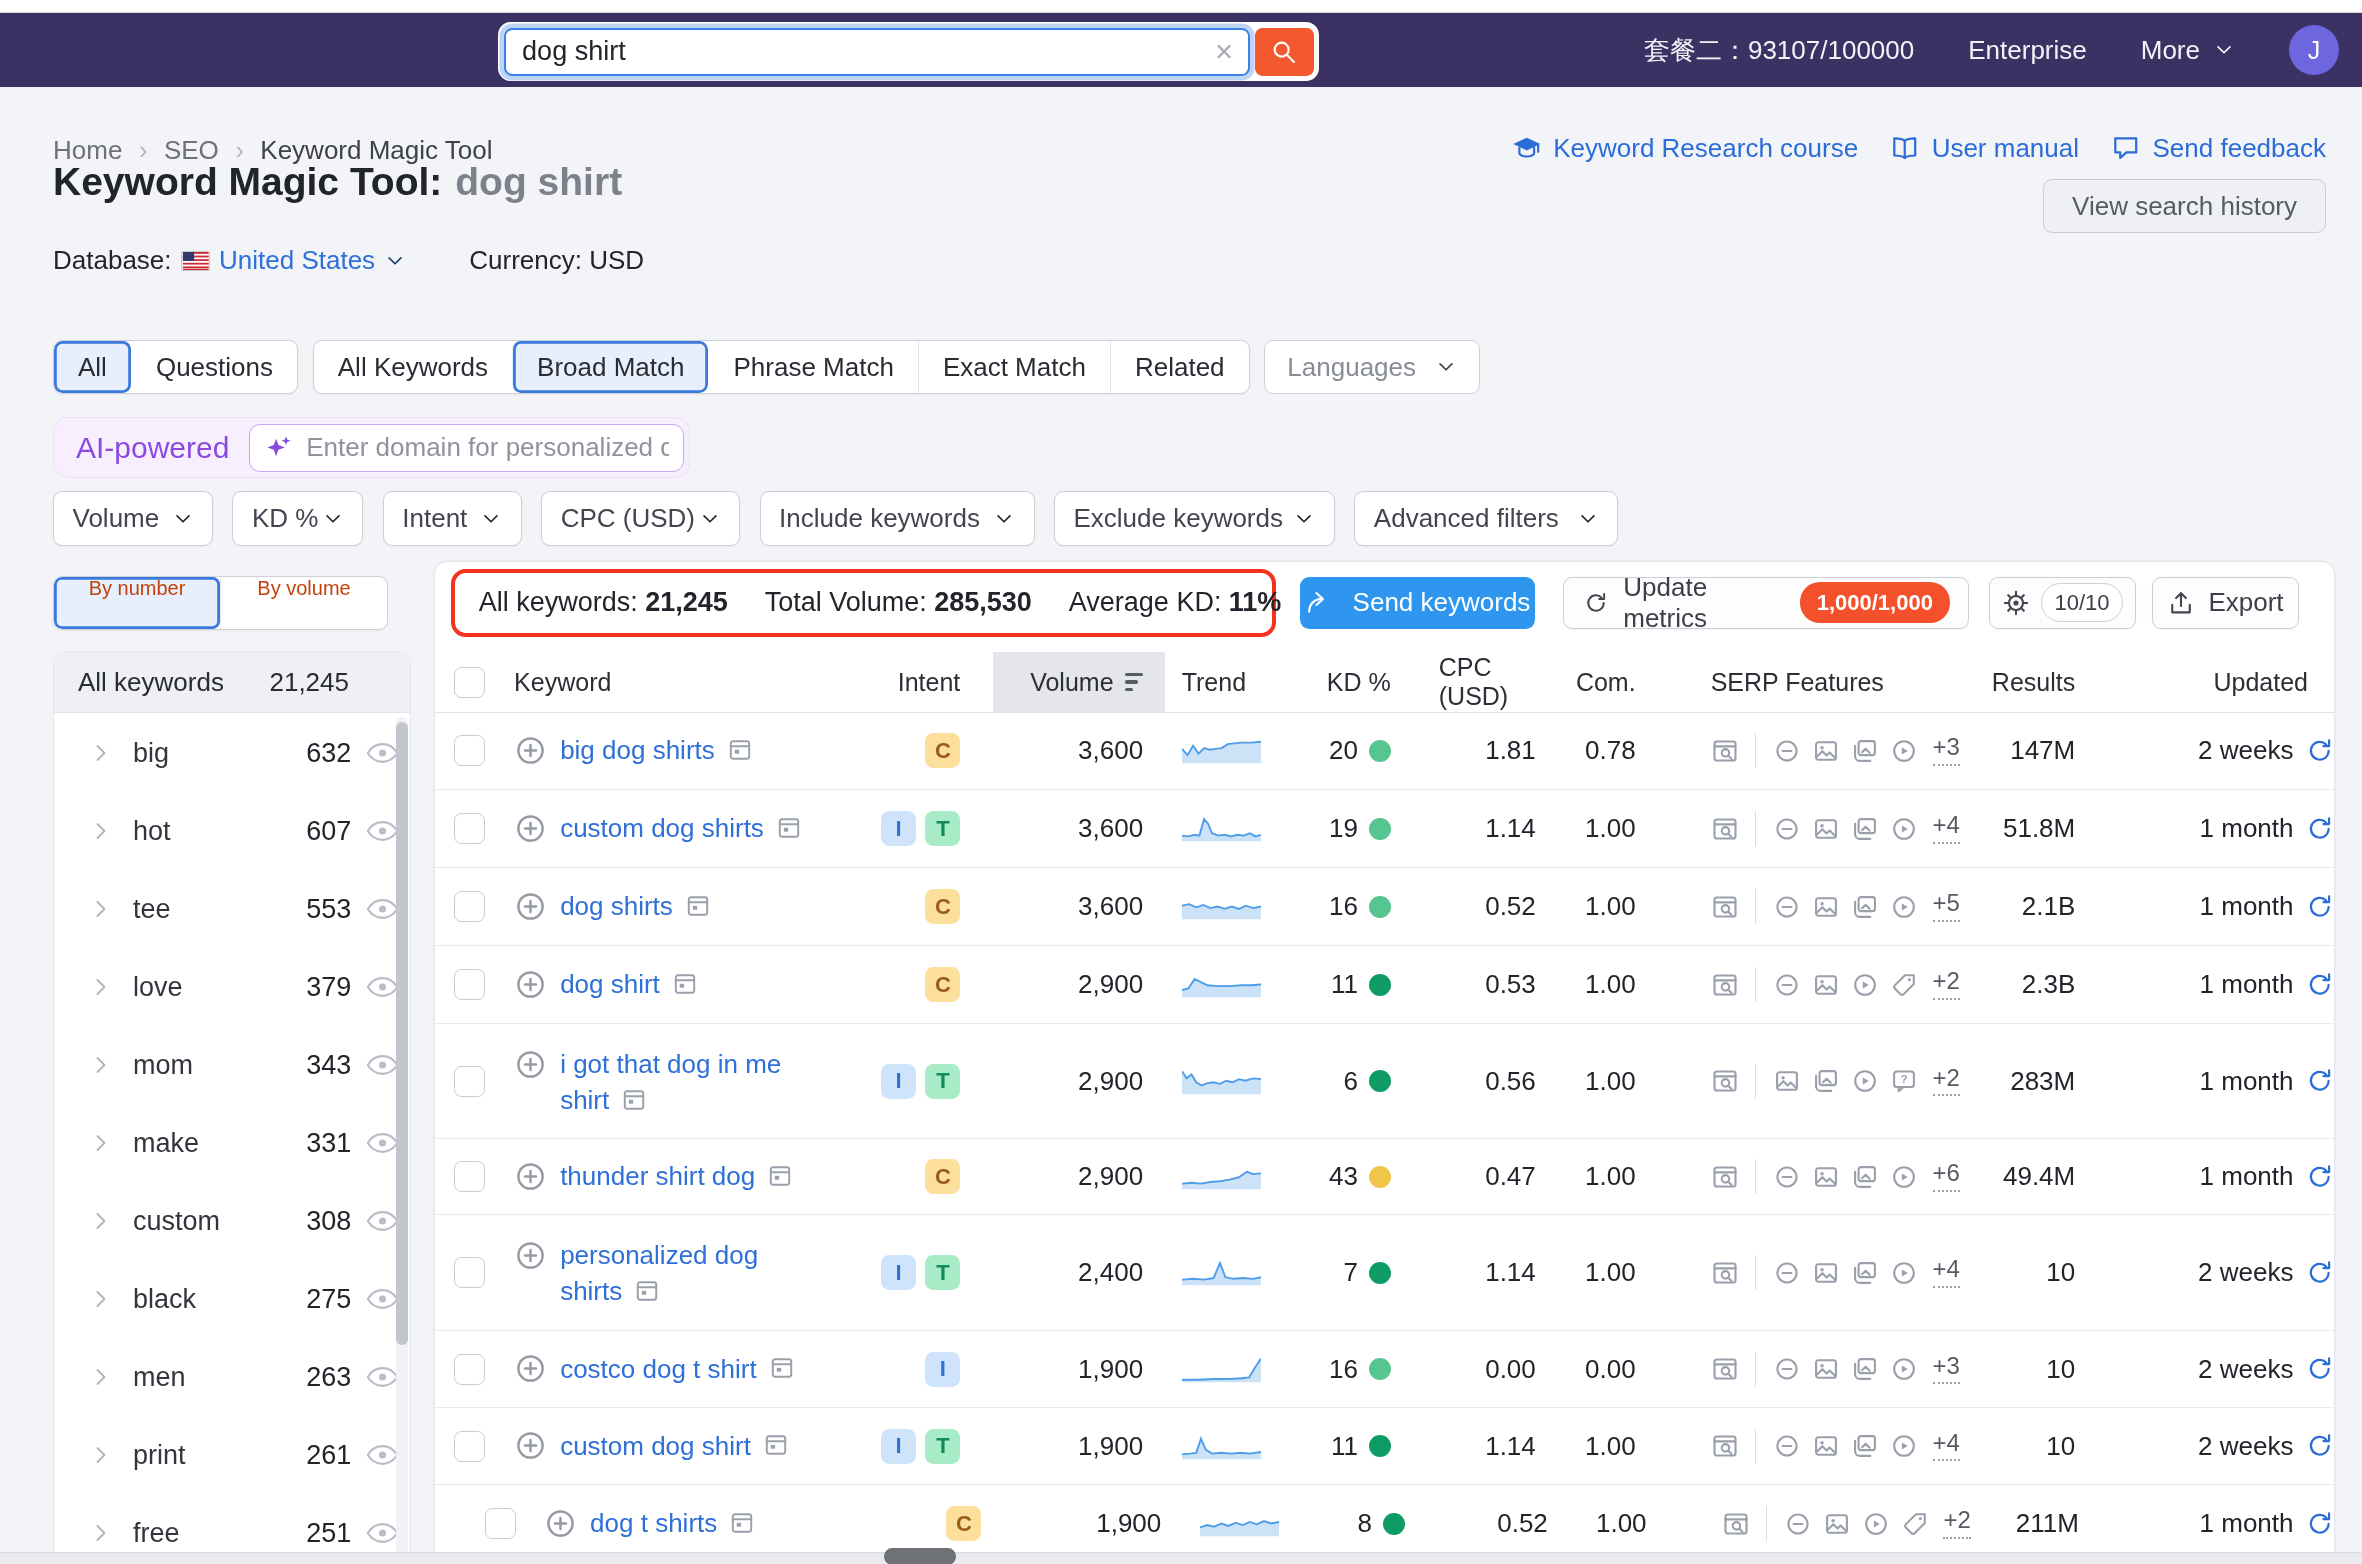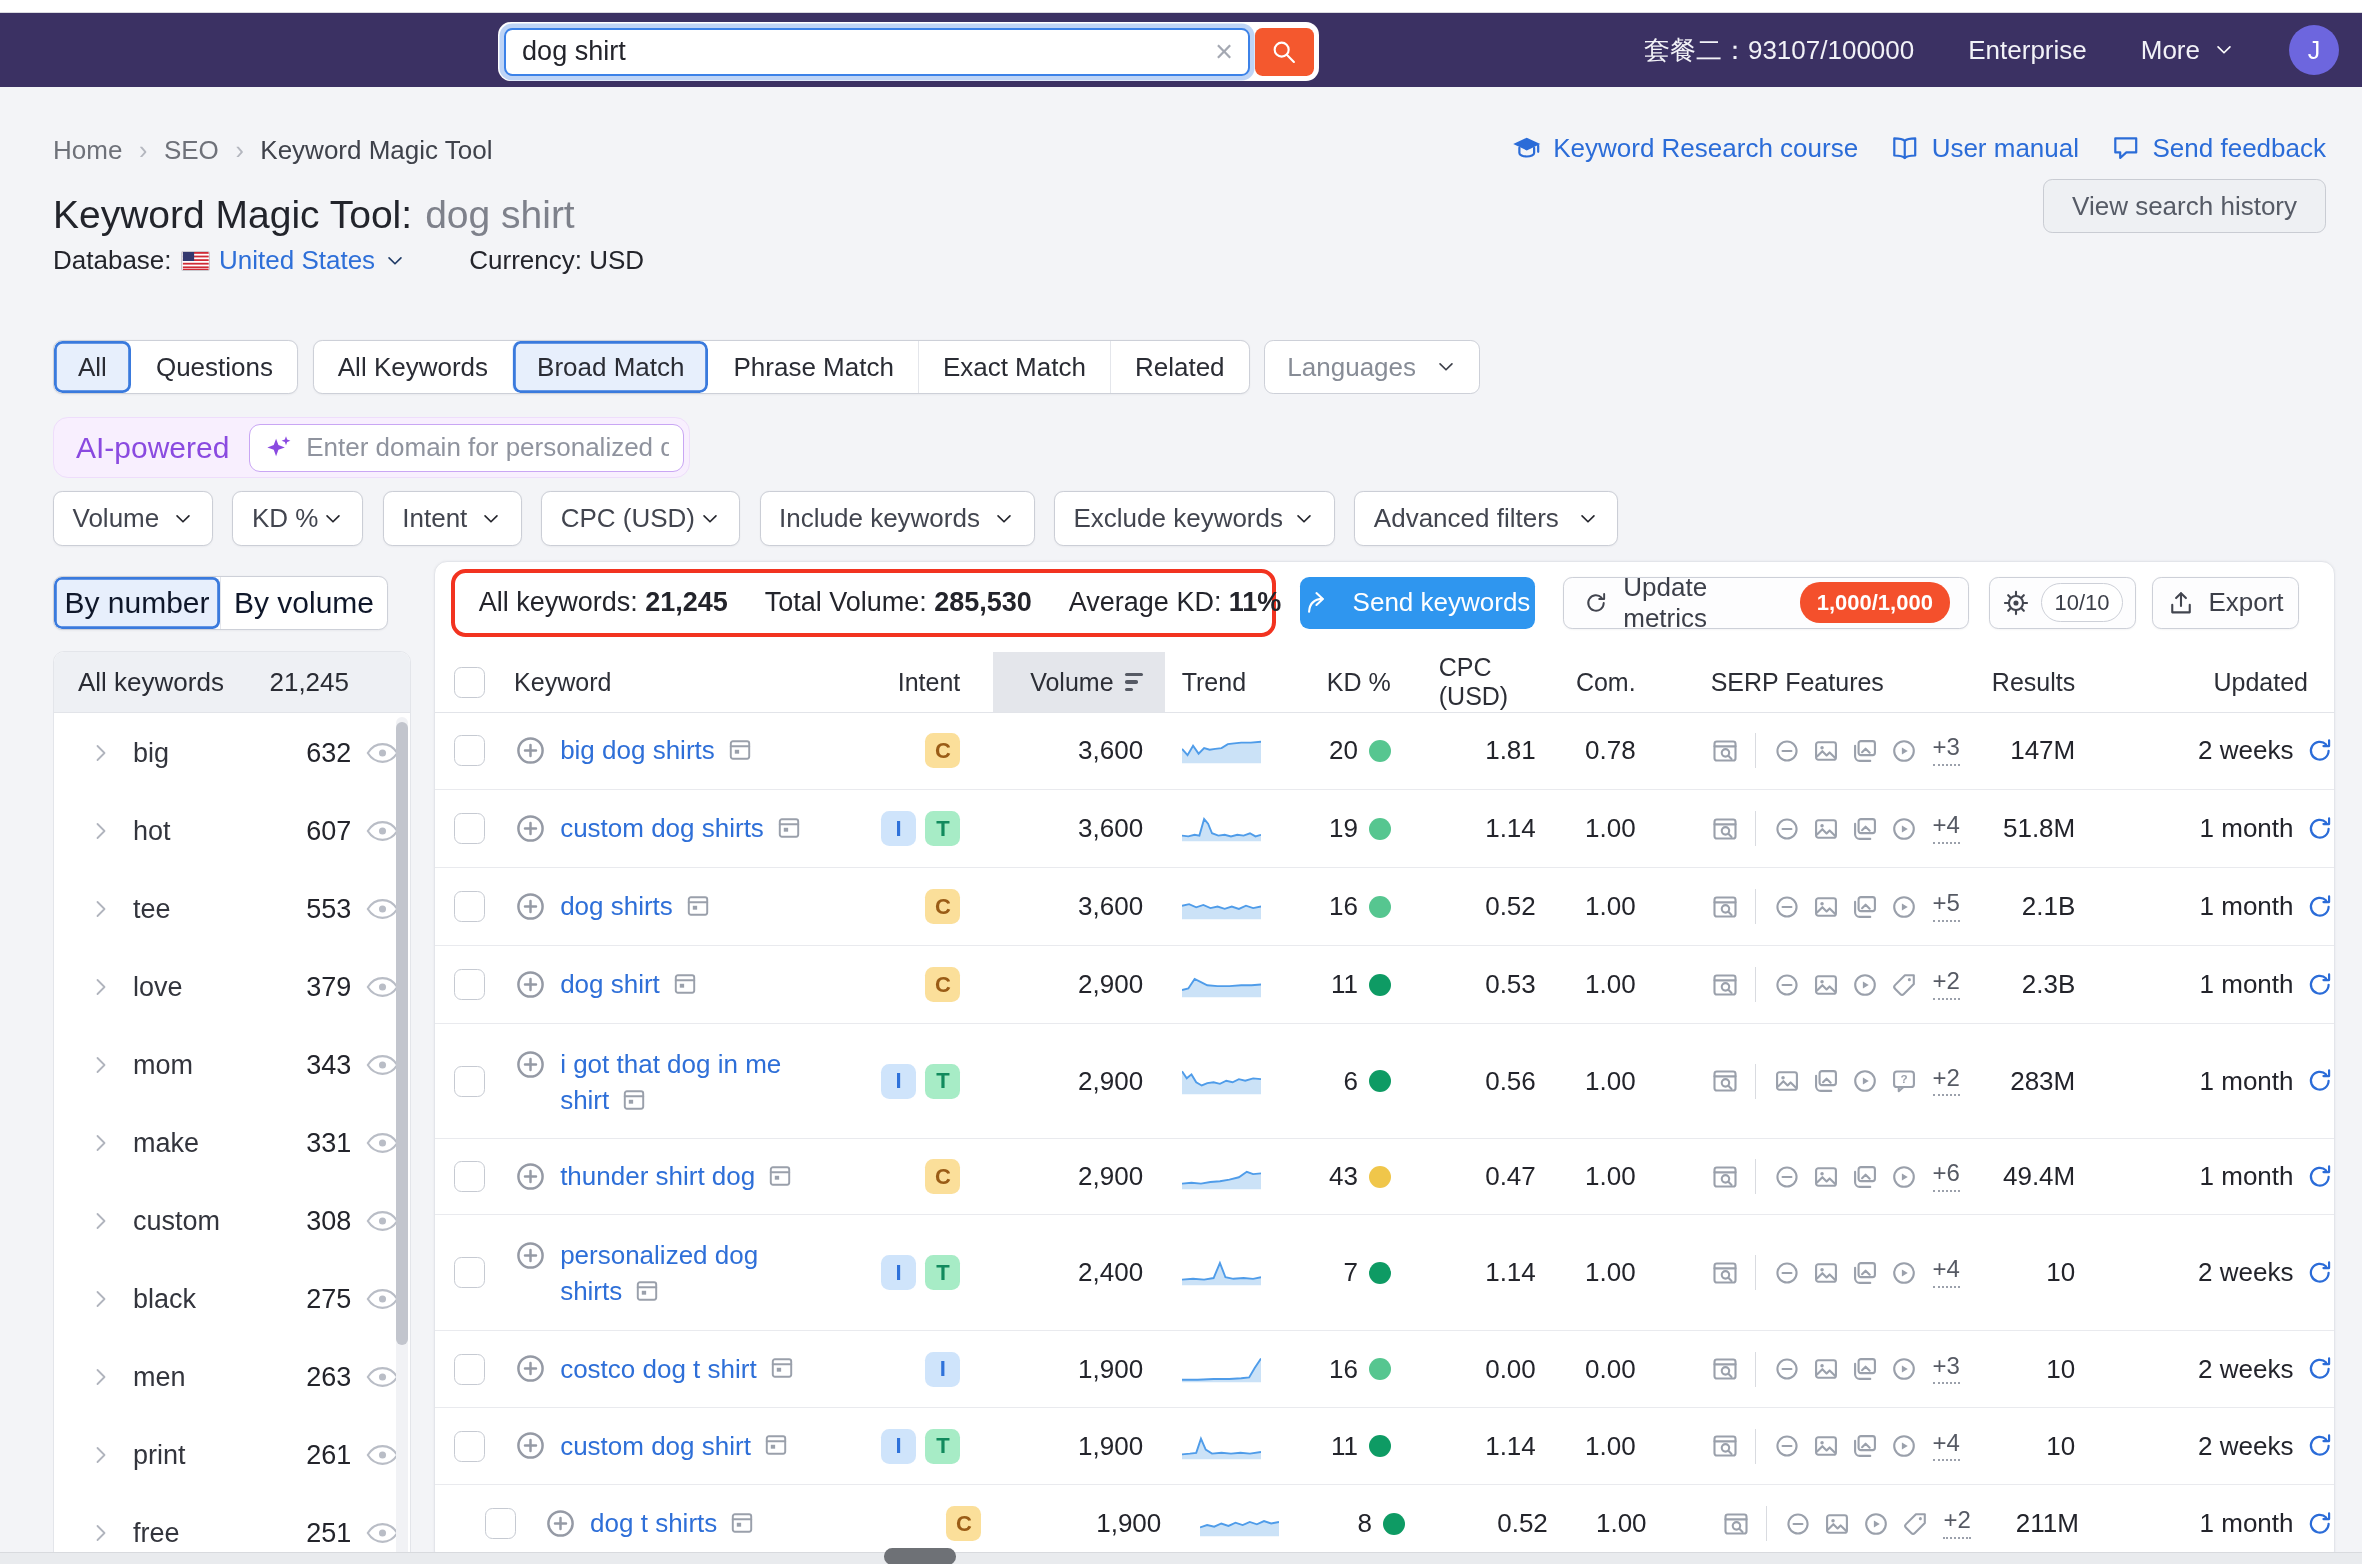--- a/index.html
+++ b/index.html
@@ -18,21 +18,21 @@
 .navright{position:absolute;right:24px;top:13px;height:74px;display:flex;align-items:center;gap:54px;color:#f2f2f7;font-size:26px;z-index:4}
 .navitem{display:flex;align-items:center;gap:13px;cursor:pointer}
 .avatar{width:50px;height:50px;border-radius:50%;background:#6d66de;display:flex;align-items:center;justify-content:center;font-size:25px;color:#fff}
 
 .crumbs{position:absolute;left:53px;top:135px;display:flex;gap:16.6px;font-size:26px;color:#6e7179;align-items:center}
 .crumbs .sep{color:#b4b7bf;font-size:25px}
 .crumbs .last{color:#3f424b}
 .quicklinks{position:absolute;right:37px;top:133px;display:flex;gap:32px;font-size:26px;color:#2b6cd8;align-items:center}
 .qlink{display:flex;align-items:center;gap:12px;cursor:pointer}
 .qicon{width:29.5px;height:29.5px}
-.pagetitle{position:absolute;left:53px;top:193px;font-size:39px;font-weight:normal;color:#22242b}
+.pagetitle{position:absolute;left:53px;top:160px;font-size:39px;font-weight:bold;color:#22242b}
 .pagetitle .q{color:#7e818b;margin-left:13px}
 .historybtn{position:absolute;right:37px;top:179px;height:54px;padding:0 28px;background:#eef0f3;border:1.8px solid #c9ccd3;border-radius:9.2px;font-size:26px;color:#565b66;display:flex;align-items:center;cursor:pointer}
 .dbrow{position:absolute;left:53px;top:245px;display:flex;align-items:center;font-size:26px;gap:9px}
 .dbrow .blue{color:#2e6fd8;display:flex;align-items:center;gap:9.2px;cursor:pointer}
 .flag{border:0.9px solid #c9c9cf;border-radius:1.8px}
 .chevdn{width:22px;height:22px;color:#23242b}
 .cur{margin-left:54px}
 
 .tabsrow{position:absolute;left:53px;top:340px;display:flex;gap:14.8px;height:54px}
 .tabgroup{display:flex;background:#fff;border:1.8px solid #cdd0d8;border-radius:9.2px;overflow:hidden;box-shadow:0 0.9px 1.8px rgba(30,30,60,.05)}
@@ -48,21 +48,21 @@
 .aiinput{flex:1;height:48px;background:#fff;border:1.8px solid #c9a6f4;border-radius:11px;display:flex;align-items:center;padding:0 14.8px;gap:13px}
 .aiinput input{border:none;outline:none;flex:1;font-size:26px;color:#23242b;background:transparent;font-family:inherit}
 .aiinput input::placeholder{color:#8f939e}
 .sparkle{width:28px;height:28px;color:#8a4ae0}
 
 .filtersrow{position:absolute;left:53px;top:491px;display:flex;gap:19.4px}
 .filterbtn{height:55px;border:1.8px solid #cbced6;background:#fff;border-radius:9.2px;display:flex;align-items:center;justify-content:space-between;padding:0 18.5px;font-size:26px;color:#42454f;box-shadow:0 0.9px 1.8px rgba(30,30,60,.05);cursor:pointer}
 .fw0{width:160px}.fw1{width:131px}.fw2{width:139px}.fw3{width:199px}.fw4{width:275px}.fw5{width:281px}.fw6{width:264px}
 
 .togglegroup{position:absolute;left:53px;top:576px;width:335px;height:54px;background:#fff;border:1.8px solid #cdd0d8;border-radius:9.2px;display:flex;overflow:hidden;box-shadow:0 0.9px 1.8px rgba(30,30,60,.05)}
-.toggle{flex:1;display:flex;align-items:center;justify-content:center;font-size:30px;color:#0f172a;border-left:1.8px solid #e4e6eb;cursor:pointer}
+.toggle{flex:1;display:flex;justify-content:center;font-size:20px;color:#c2410c;border-left:1.8px solid #e4e6eb;cursor:pointer}
 .toggle:first-child{border-left:none}
 .toggle.sel{background:#e7effc;box-shadow:inset 0 0 0 2.8px #3a7add;border-radius:7.4px}
 
 .card{position:absolute;left:434px;top:561px;width:1901px;height:1003px;background:#fff;border:0.9px solid #e3e5ea;border-radius:13px;box-shadow:0 0.9px 2.8px rgba(30,30,50,.06);overflow:hidden}
 .redbox{position:absolute;left:15.7px;top:6.5px;width:825px;height:68px;border:4.6px solid #f23320;border-radius:14.8px;display:flex;align-items:center;gap:37px;padding:0 24px;font-size:27px;background:#fff;white-space:nowrap}
 .stat b{font-weight:bold;margin-left:7.4px}
 .sendbtn{position:absolute;left:865px;top:14.8px;width:235px;height:52px;background:#2f96ef;border-radius:9.2px;color:#fff;font-size:26px;display:flex;align-items:center;justify-content:center;gap:20px;cursor:pointer}
 .toolbtn{position:absolute;top:14.8px;height:52px;background:#fdfdfe;border:1.8px solid #cdd0d8;border-radius:9.2px;display:flex;align-items:center;font-size:26px;color:#3c3f49;cursor:pointer;box-shadow:0 0.9px 1.8px rgba(30,30,60,.05)}
 .updatebtn{left:1128px;width:406px;padding:0 18.5px;gap:14.8px}
 .badge-orange{margin-left:auto;background:#f4502c;color:#fff;font-size:22px;font-weight:bold;height:41px;padding:0 16.6px;border-radius:20px;display:flex;align-items:center}

